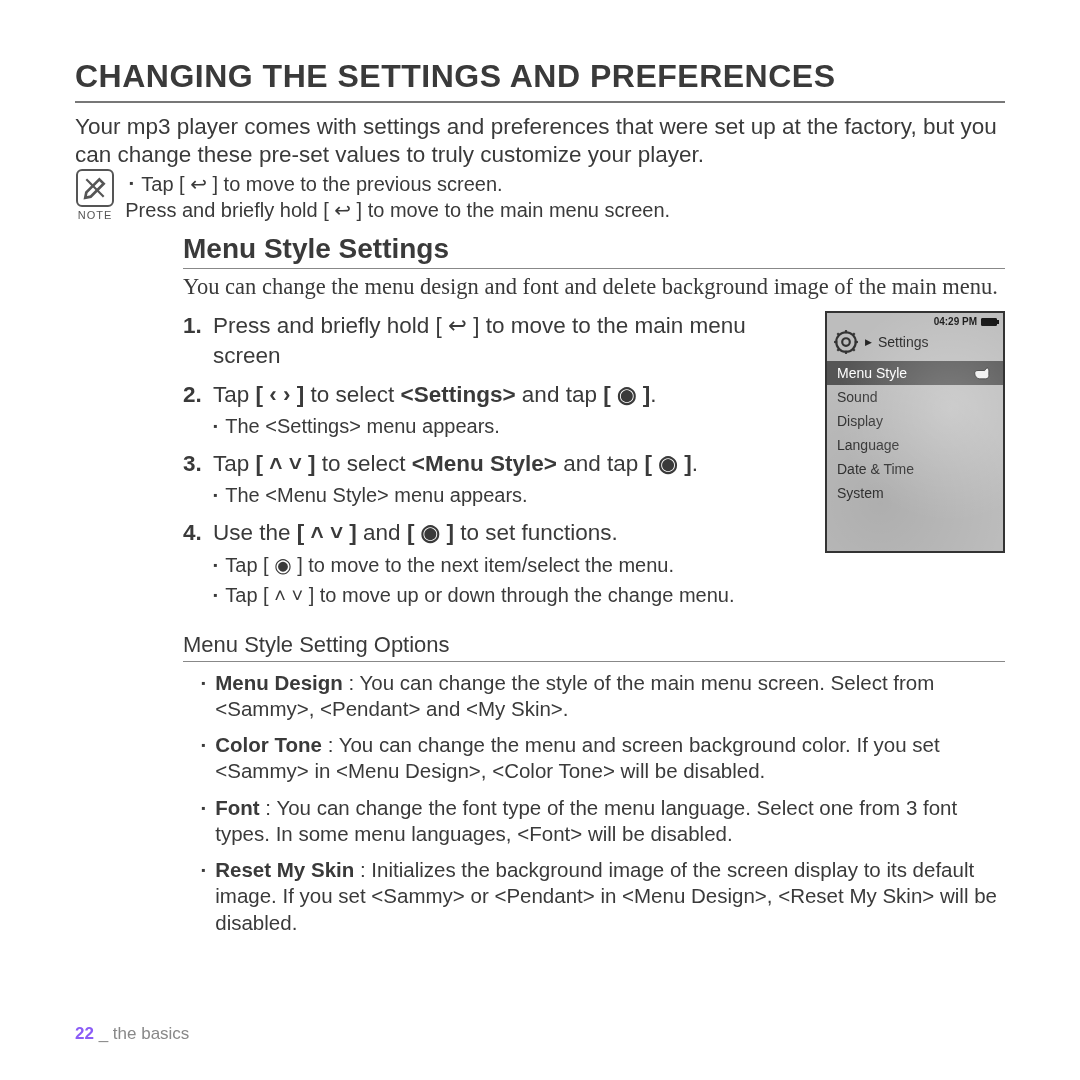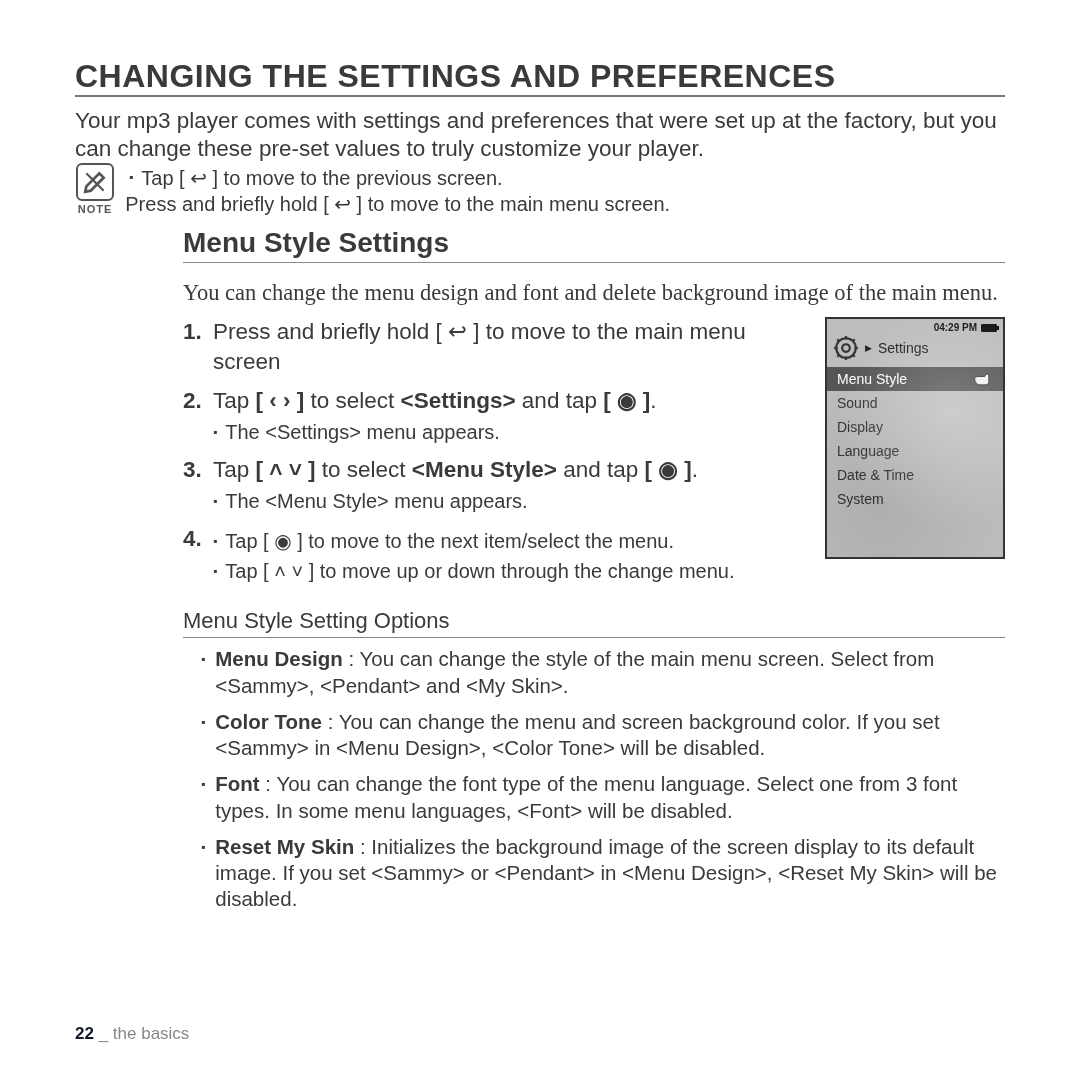--- a/index.html
+++ b/index.html
@@ -13,20 +13,21 @@
     overflow: hidden;
   }
   .page {
     padding: 58px 75px 0 75px;
   }
   h1.main-title {
     font-size: 32px;
     font-weight: 700;
     letter-spacing: 0.5px;
     border-bottom: 2px solid #777;
+    padding-bottom: 6px;
     margin-bottom: 10px;
   }
   .intro {
     font-size: 22.5px;
     line-height: 1.25;
   }
   .note-row {
     display: flex;
     align-items: flex-start;
     gap: 14px;
@@ -44,40 +45,39 @@
     border-radius: 6px;
     display:flex; align-items:center; justify-content:center;
     background:#fff;
   }
   .note-icon svg { width: 26px; height: 26px; }
   .note-label {
     font-size: 11px;
     letter-spacing: 1px;
     margin-top: 2px;
     color:#555;
-    font-weight:bold;
   }
   .note-lines {
     font-size: 20px;
     line-height: 1.3;
     padding-top: 2px;
   }
   .note-lines .bline {
     display:flex; gap:8px;
   }
   .sq { font-size: 12px; position: relative; top: 5px; }
   .indent-block {
     margin-left: 108px;
   }
   h2.sub-title {
     font-size: 28px;
     font-weight: 700;
     border-bottom: 1.5px solid #888;
     padding-bottom: 3px;
-    margin-bottom: 16px;
+    margin-bottom: 4px;
   }
   .sub-intro {
     font-size: 22.5px;
     line-height: 1.25;
     margin-bottom: 10px;
     font-family: Liberation Serif, serif;
   }
   .steps-wrap {
     display:flex;
     gap: 18px;
@@ -125,21 +125,21 @@
   }
   ul.options .sq { top:6px; }
   .opt-label { font-weight: 700; }
   .footer {
     position: absolute;
     left: 75px;
     bottom: 36px;
     font-size: 17px;
     color: #888;
   }
-  .footer .pnum { font-weight: 700; color:#0f172a; }
+  .footer .pnum { font-weight: 700; color:#8b5cf6; }
   
   .device {
     width: 180px;
     border: 2px solid #333;
     background: #bdbdbd;
     font-family: Arial, sans-serif;
     color:#222;
     flex-shrink: 0;
     position: relative;
     overflow:hidden;
@@ -246,20 +246,21 @@
             <span>Tap <b>[ ˄ ˅ ]</b> to select <b>&lt;Menu Style&gt;</b> and tap <b>[ ◉ ]</b>.</span>
             <div class="sub-bullet">
                 <span class="sq">▪</span>
                 <span>The &lt;Menu Style&gt; menu appears.</span>
               </div>
           </div>
         </li>
         <li>
           <span class="num">4.</span>
           <div class="body">
+            <span>Use the <b>[ ˄ ˅ ]</b> and <b>[ ◉ ]</b> to set functions.</span>
             <div class="sub-bullet">
                 <span class="sq">▪</span>
                 <span>Tap [ ◉ ] to move to the next item/select the menu.</span>
               </div>
             <div class="sub-bullet">
                 <span class="sq">▪</span>
                 <span>Tap [ ˄ ˅ ] to move up or down through the change menu.</span>
               </div>
           </div>
         </li>

